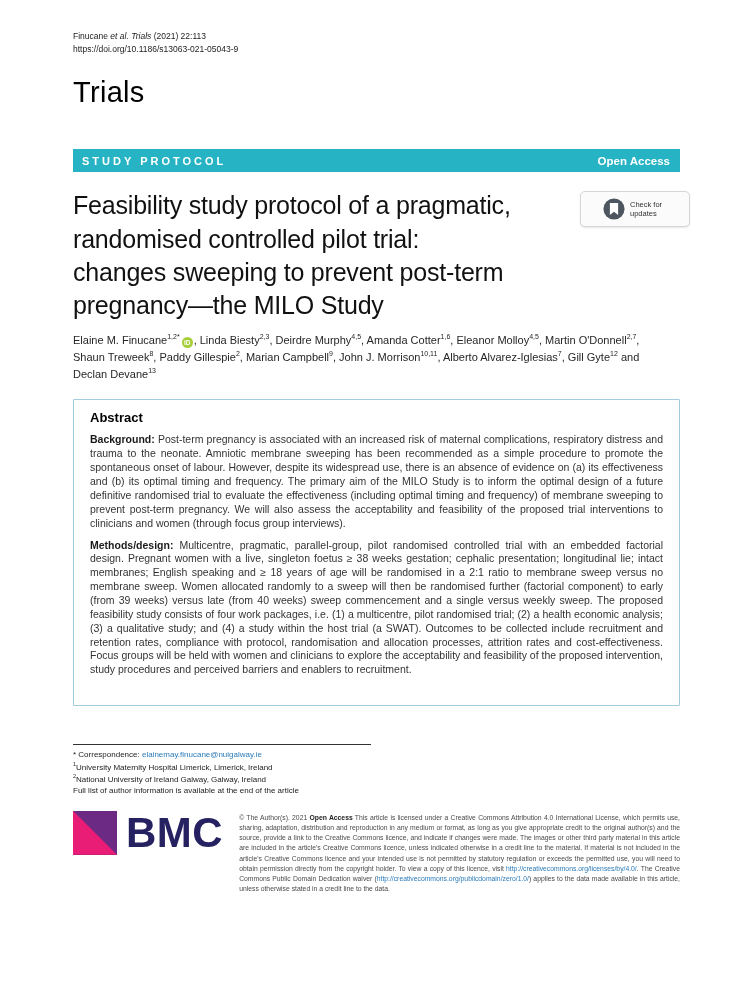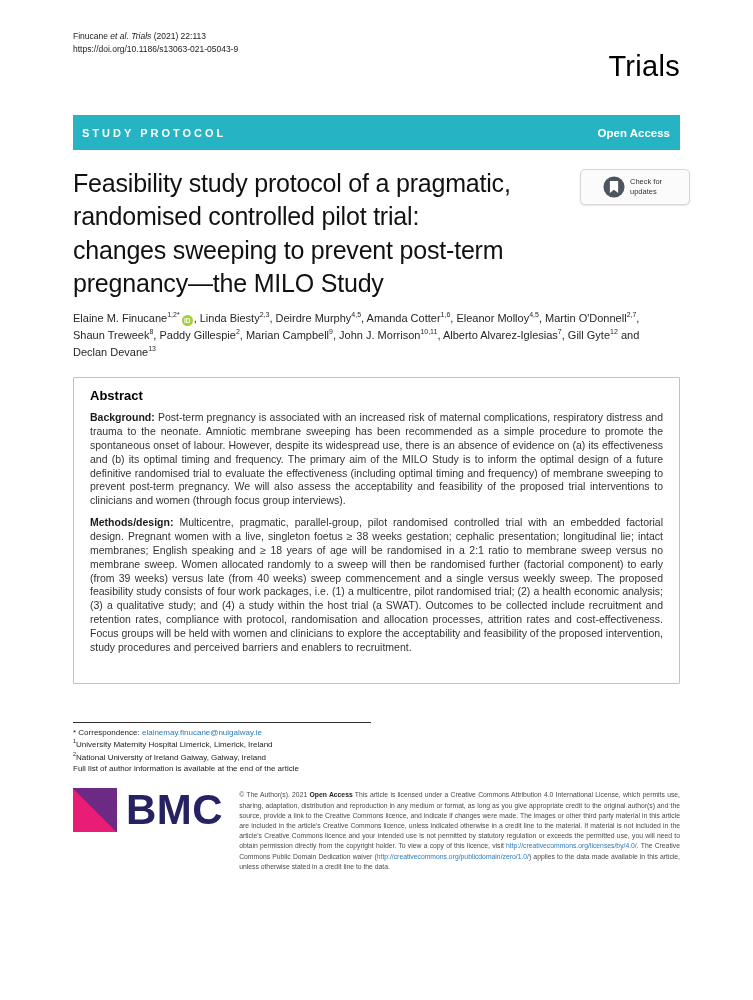--- a/index.html
+++ b/index.html
@@ -2,27 +2,27 @@
 <html style="--banner: #26b3c4; --link: #2b7bb9; --abstract-border: #a3cdde; --bmc-navy: #262262; --bmc-magenta: #ea1d76; --bmc-purple: #6d2a85; --orcid-green: #a6ce39; --badge-icon: #4d565e;"><head>
 <meta charset="utf-8">
 <style>
   html,body { margin:0; padding:0; background:#e9e9e9; }
   .page {
     width:753px; height:1000px; margin:0 auto; background:#ffffff;
     position:relative; box-sizing:border-box; padding:30px 73px 0 73px;
     font-family:"Liberation Sans", sans-serif; color:#333; overflow:hidden;
   }
   
-  .header { display:flex; justify-content:space-between; align-items:flex-start; }
+  .header { display:flex; justify-content:space-between; align-items:flex-start;flex-direction:column; }
   .cite-block { font-size:8.5px; line-height:1.55; color:#222; }
   .seg-i { font-style:italic; }
   .journal-logo { font-size:29px; color:#000; margin-top:20px; letter-spacing:0.3px; }
   
   .banner {
-    margin-top:32px; height:35px; background:var(--banner,#26b3c4);
+    margin-top:40px; height:23px; background:var(--banner,#26b3c4);
     display:flex; justify-content:space-between; align-items:center;
     padding:0 10px 0 9px; color:#fff;
   }
   .banner-left { font-size:11px; font-weight:bold; letter-spacing:3px; }
   .banner-right { font-size:11.5px; font-weight:bold; }
   
   .title-wrap { position:relative; margin-top:17px; }
   .article-title { font-size:25px; line-height:1.33; color:#111; font-weight:400; letter-spacing:-0.2px; }
   .check-badge {
     position:absolute; right:-10px; top:2px; width:64px;

